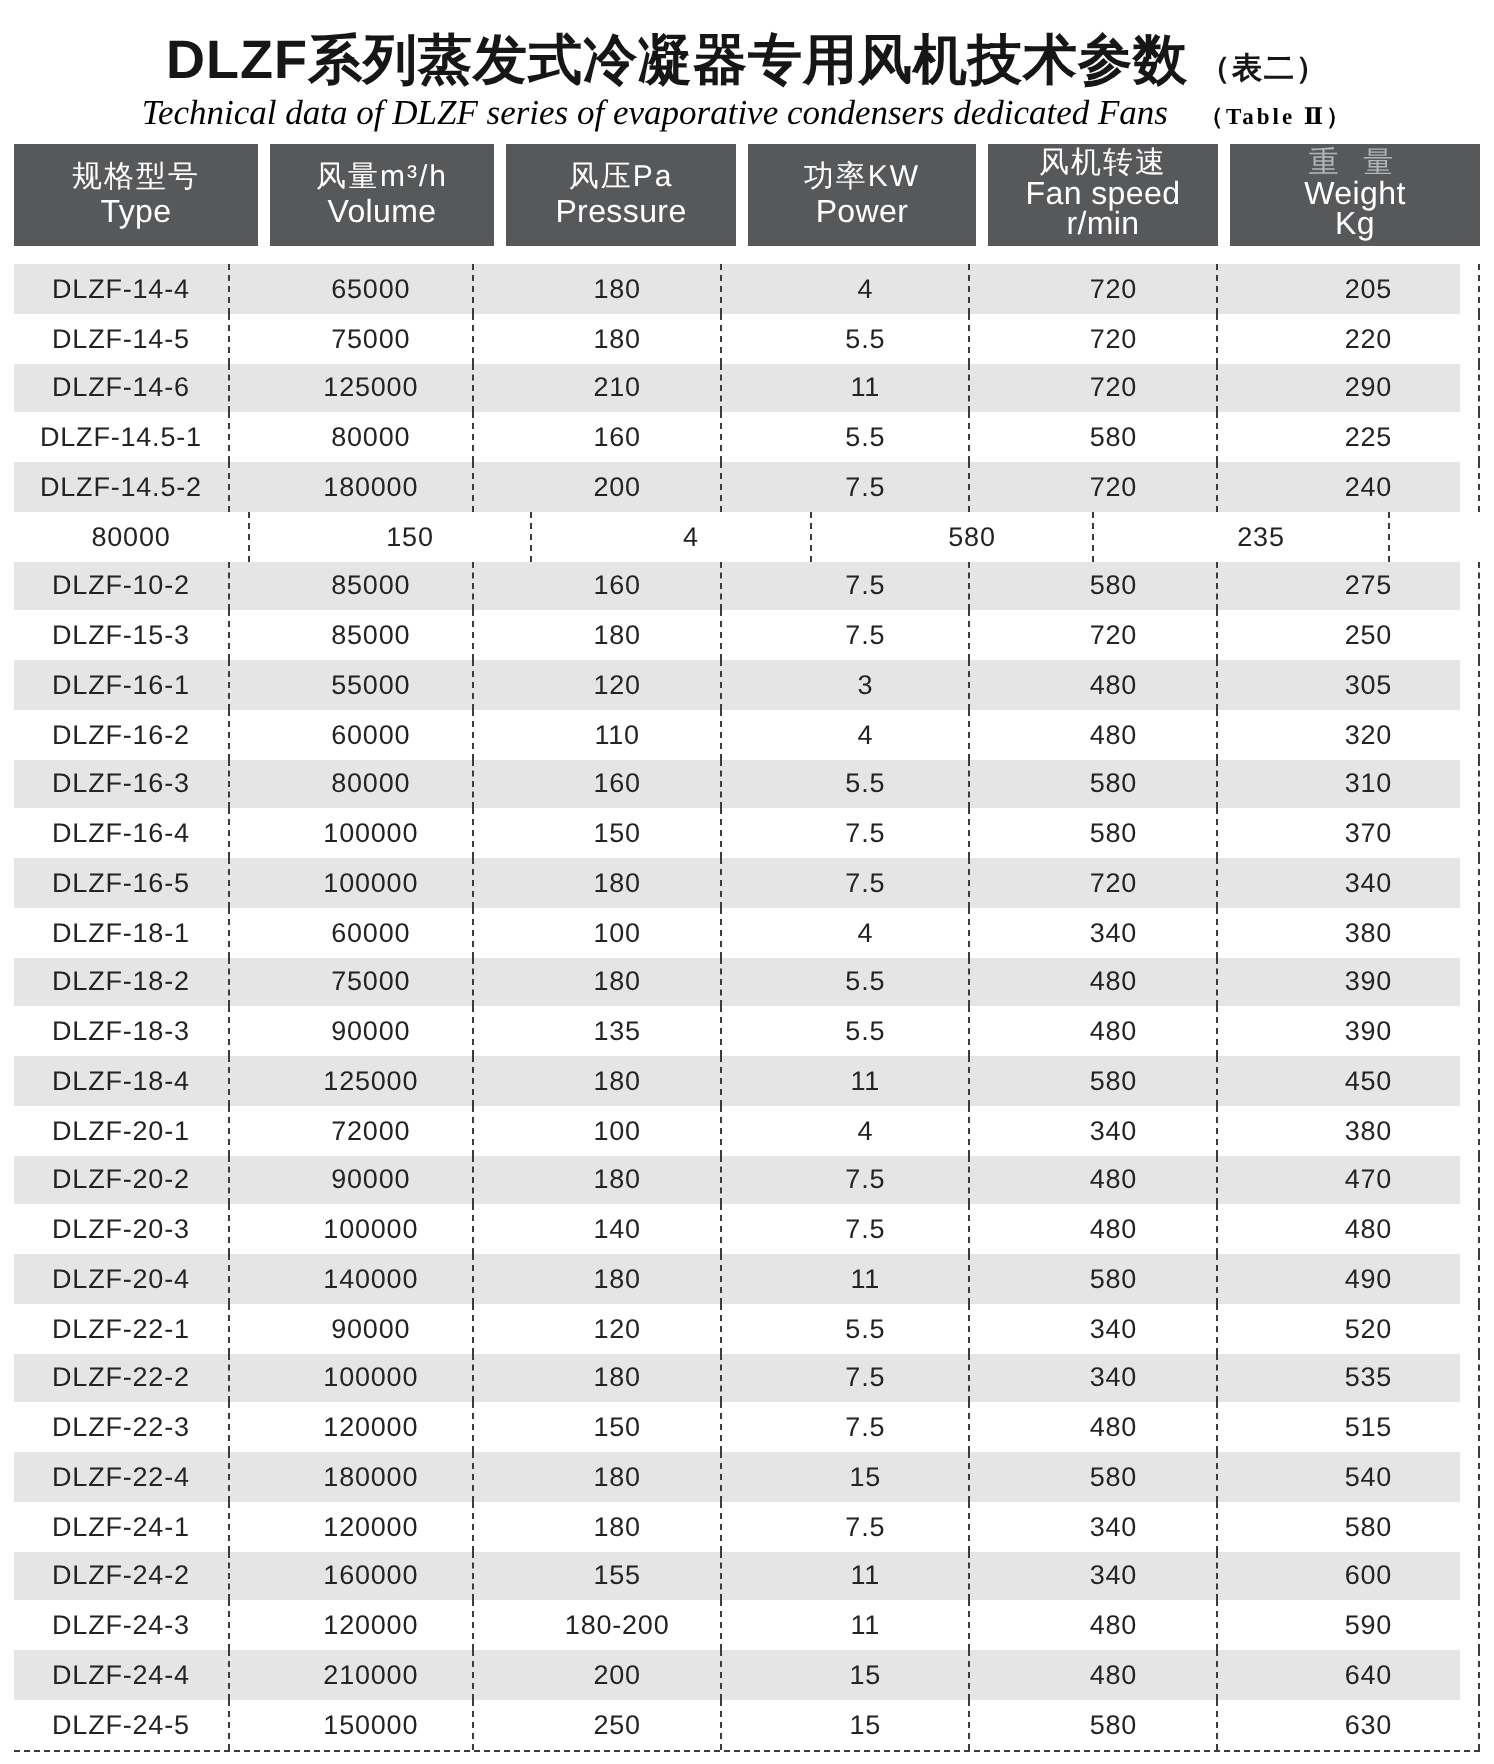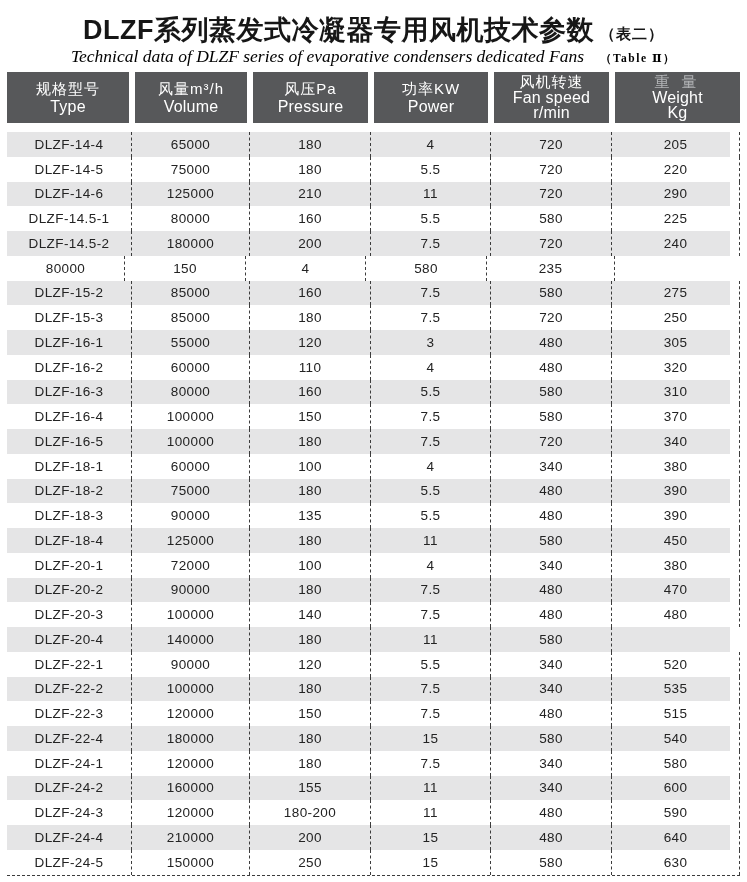--- a/index.html
+++ b/index.html
@@ -43,21 +43,21 @@
   .h3{width:114px; margin-right:6px;}
   .h4{width:115px; margin-right:6px;}
   .h5{width:125px;}
   .hl{ line-height:18px; }
   .hl.cn{ font-size:15px; letter-spacing:1px; }
   .hl.en{ font-size:16px; letter-spacing:0.2px; }
   .hcell.tight .hl{ line-height:15.5px; }
   .hl.dim{ color:var(--header-text-dim); letter-spacing:4px; }
   
   .tbody{ border-bottom:1px dashed var(--dash); }
-  .trow{ display:flex; height:24.75px; }
+  .trow{ display:flex; height:24.75px;gap:20px; }
   .trow.shaded{
     background-image:linear-gradient(var(--stripe),var(--stripe));
     background-repeat:no-repeat; background-size:723px 100%;
   }
   .tcell{
     display:flex; align-items:center; justify-content:center;
     font-size:13.5px; letter-spacing:0.4px; color:var(--text);
     border-right:1px dashed var(--dash);
   }
   .w0{width:125px;} .w1{width:118px;} .w2{width:121px;}
@@ -151,21 +151,21 @@
 
       <div class="trow plain">
         <div class="tcell w1">80000</div>
         <div class="tcell w2">150</div>
         <div class="tcell w3">4</div>
         <div class="tcell w4">580</div>
         <div class="tcell w5">235</div>
       </div>
 
       <div class="trow shaded">
-        <div class="tcell w0">DLZF-15-2</div>
+        <div class="tcell w0">DLZF-10-2</div>
         <div class="tcell w1">85000</div>
         <div class="tcell w2">160</div>
         <div class="tcell w3">7.5</div>
         <div class="tcell w4">580</div>
         <div class="tcell w5">275</div>
       </div>
 
       <div class="trow plain">
         <div class="tcell w0">DLZF-15-3</div>
         <div class="tcell w1">85000</div>
@@ -282,20 +282,21 @@
         <div class="tcell w4">480</div>
         <div class="tcell w5">480</div>
       </div>
 
       <div class="trow shaded">
         <div class="tcell w0">DLZF-20-4</div>
         <div class="tcell w1">140000</div>
         <div class="tcell w2">180</div>
         <div class="tcell w3">11</div>
         <div class="tcell w4">580</div>
+        <div class="tcell w5">490</div>
       </div>
 
       <div class="trow plain">
         <div class="tcell w0">DLZF-22-1</div>
         <div class="tcell w1">90000</div>
         <div class="tcell w2">120</div>
         <div class="tcell w3">5.5</div>
         <div class="tcell w4">340</div>
         <div class="tcell w5">520</div>
       </div>

